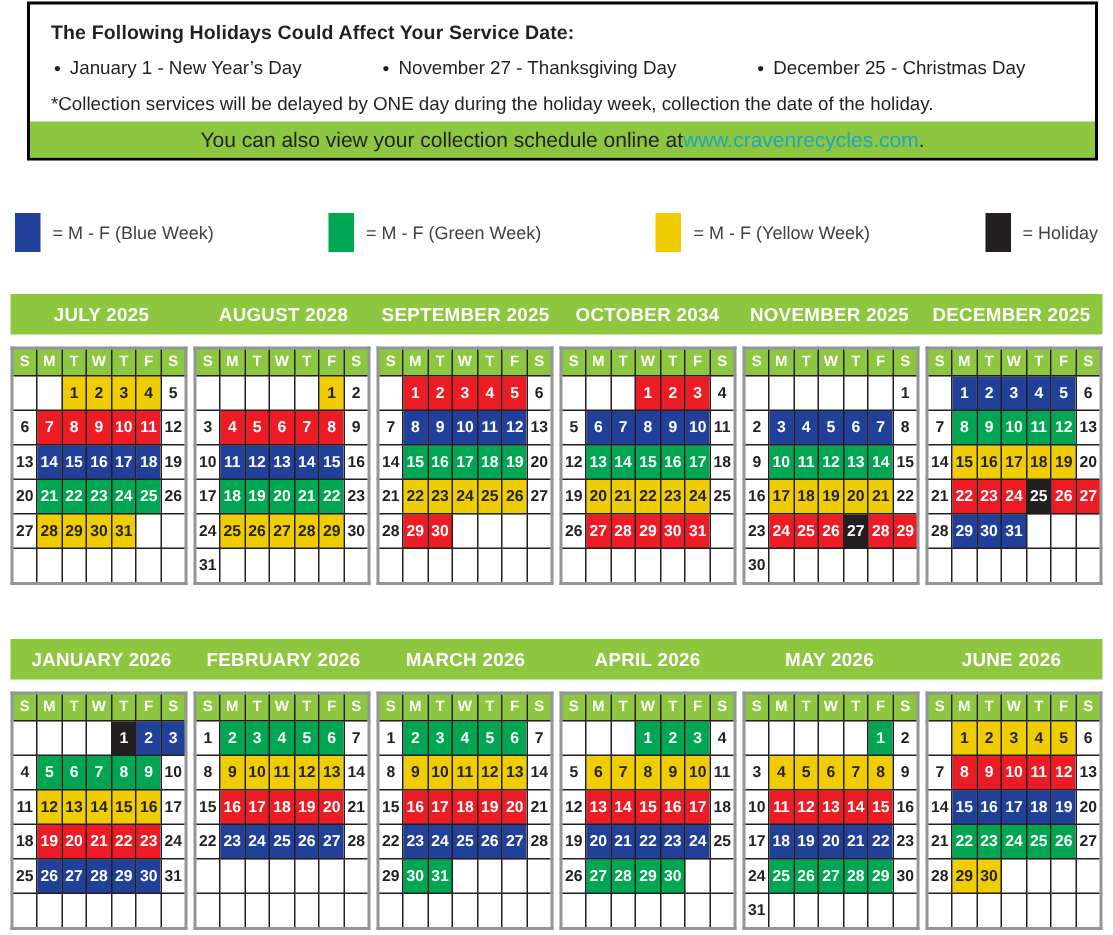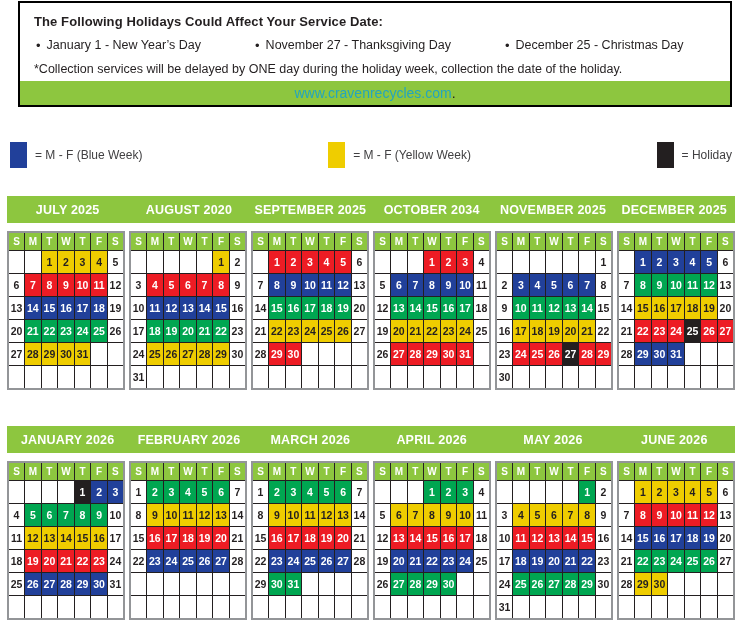--- a/index.html
+++ b/index.html
@@ -78,44 +78,49 @@
       <span class="hb-dot">•</span>
       <span>November 27 - Thanksgiving Day</span>
     </div>
     <div class="hb-bullet-item">
       <span class="hb-dot">•</span>
       <span>December 25 - Christmas Day</span>
     </div>
   </div>
   <div class="hb-note">*Collection services will be delayed by ONE day during the holiday week, collection the date of the holiday.</div>
   <div class="hb-banner" id="banner" style="background: rgb(141, 198, 63);">
+    <span>You can also view your collection schedule online at </span>
       <a href="#" id="banner-link" style="color: rgb(35, 165, 191);">www.cravenrecycles.com</a>
       <span>.</span>
   </div>
 </div>
 
 <div class="legend">
   <div class="legend-item">
     <span class="legend-swatch" style="background: rgb(33, 64, 154);"></span>
     <span class="legend-label">= M - F (Blue Week)</span>
+  </div>
+  <div class="legend-item">
+    <span class="legend-swatch" style="background: rgb(0, 166, 81);"></span>
+    <span class="legend-label">= M - F (Green Week)</span>
   </div>
   <div class="legend-item">
     <span class="legend-swatch" style="background: rgb(239, 205, 0);"></span>
     <span class="legend-label">= M - F (Yellow Week)</span>
   </div>
   <div class="legend-item">
     <span class="legend-swatch" style="background: rgb(35, 31, 32);"></span>
     <span class="legend-label">= Holiday</span>
   </div>
 </div>
 
 <div class="cal-section row0">
   <div class="cal-band" style="background: rgb(141, 198, 63);">
       <div class="cal-title">JULY 2025</div>
-      <div class="cal-title">AUGUST 2020</div>
+      <div class="cal-title">AUGUST 2028</div>
       <div class="cal-title">SEPTEMBER 2025</div>
       <div class="cal-title">OCTOBER 2034</div>
       <div class="cal-title">NOVEMBER 2025</div>
       <div class="cal-title">DECEMBER 2025</div>
     </div>
   <div class="cal-tables">
       <table class="month">
         <thead>
           <tr>
             <th style="background: rgb(141, 198, 63);">S</th>

